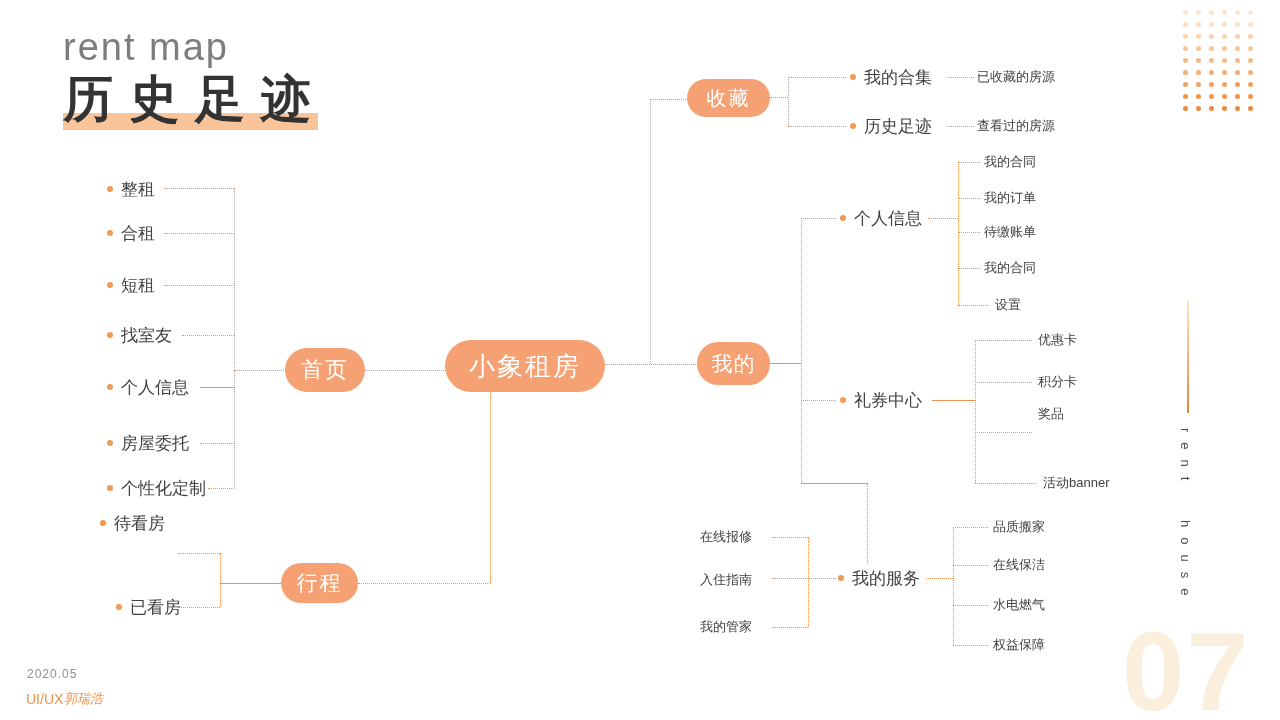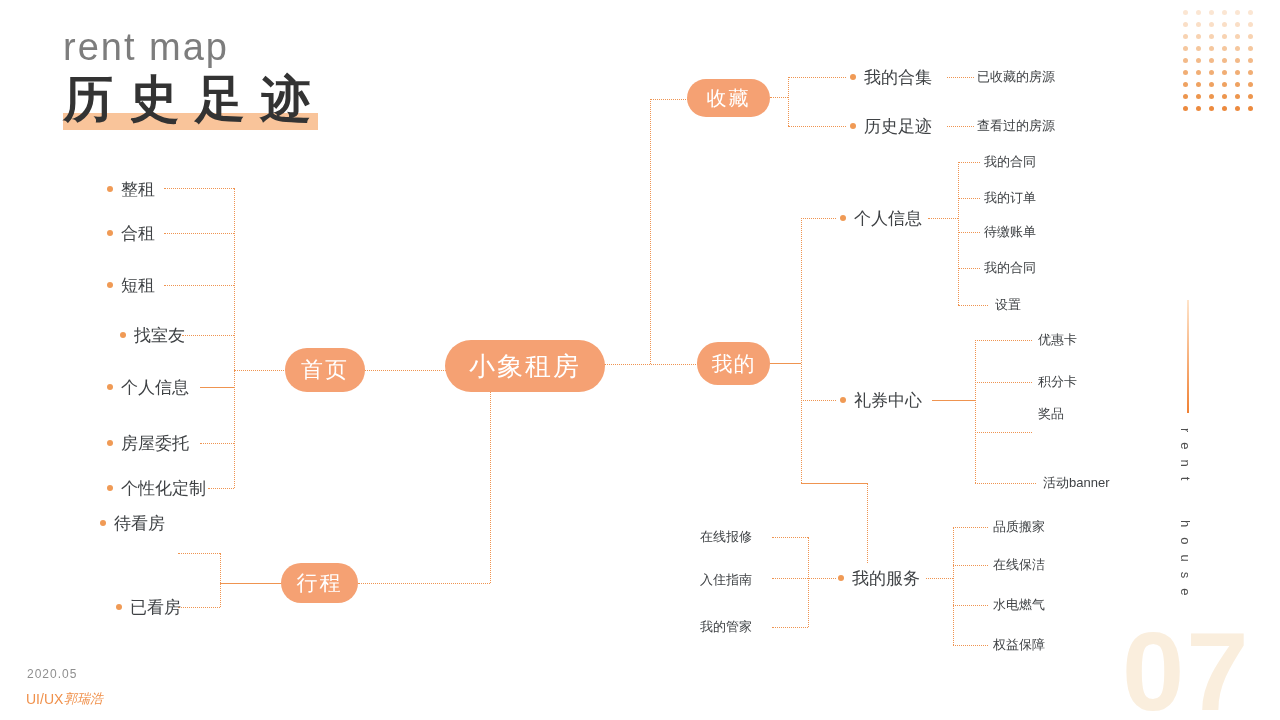--- a/index.html
+++ b/index.html
@@ -188,21 +188,21 @@
     <span class="lbl">整租</span>
   </div>
 <div class="item" style="left:107px;top:223px">
     <span class="dot"></span>
     <span class="lbl">合租</span>
   </div>
 <div class="item" style="left:107px;top:275px">
     <span class="dot"></span>
     <span class="lbl">短租</span>
   </div>
-<div class="item" style="left:120px;top:325px">
+<div class="item" style="left:107px;top:325px">
     <span class="dot"></span>
     <span class="lbl">找室友</span>
   </div>
 <div class="item" style="left:107px;top:377px">
     <span class="dot"></span>
     <span class="lbl">个人信息</span>
   </div>
 <div class="item" style="left:107px;top:433px">
     <span class="dot"></span>
     <span class="lbl">房屋委托</span>

